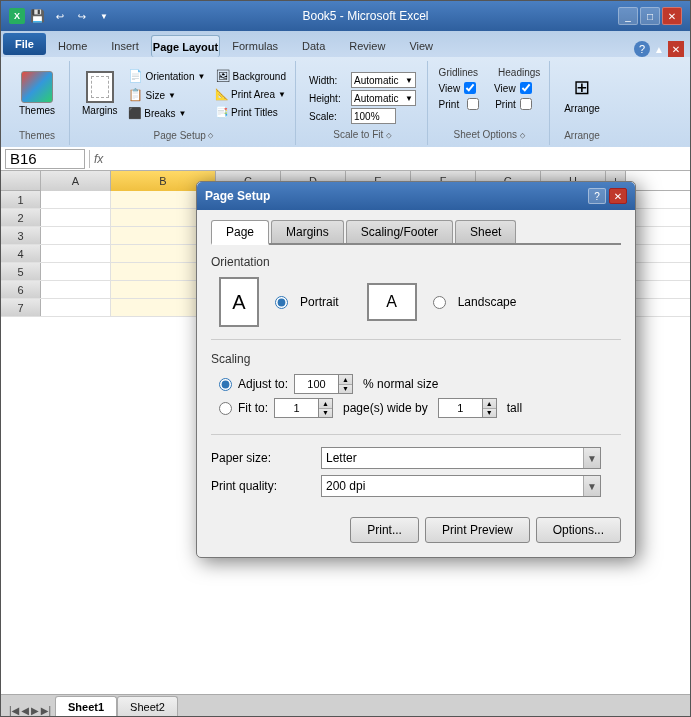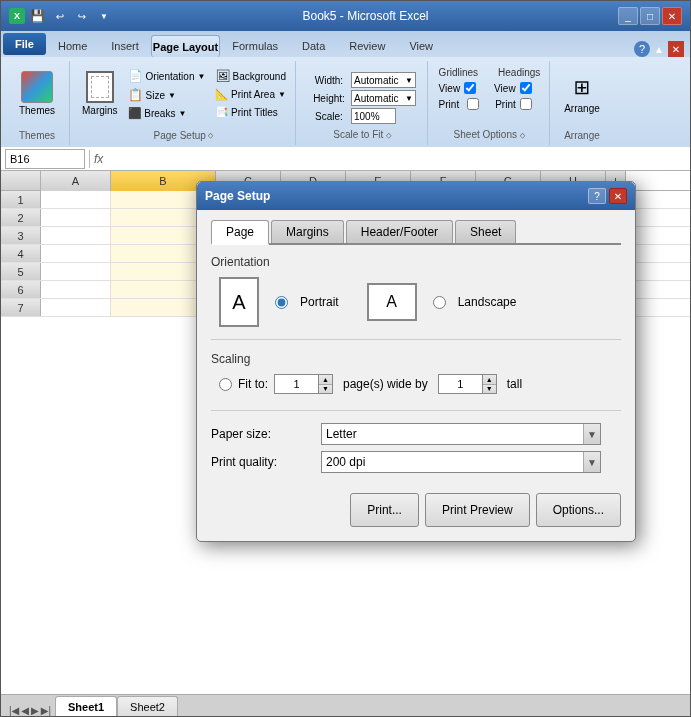--- a/index.html
+++ b/index.html
@@ -115,21 +115,21 @@
       display: flex;
       align-items: center;
       padding: 0 4px;
       gap: 4px;
     }
     .name-box {
       width: 80px;
       height: 20px;
       border: 1px solid #aaa;
       padding: 0 4px;
-      font-size: 11px;
+      font-size: 15px;
       background: white;
     }
     .formula-bar-sep { width: 1px; height: 18px; background: #bbb; }
     .fx-label { font-size: 12px; color: #666; font-style: italic; }
 
     
     .tab-bar {
       height: 22px;
       background: #d0d0d0;
       display: flex;
@@ -293,35 +293,35 @@
     .divider { height: 1px; background: #ccc; margin: 12px 0; }
 
     
     .dialog-footer {
       display: flex;
       justify-content: flex-end;
       gap: 6px;
       margin-top: 16px;
     }
     .dialog-action-btn {
-      height: 34px;
+      height: 26px;
       padding: 0 16px;
       border: 1px solid #888;
       background: linear-gradient(to bottom, #f0f0f0, #d8d8d8);
       cursor: pointer;
       font-size: 12px;
       border-radius: 3px;
     }
     .dialog-action-btn.ok { min-width: 60px; }
     .dialog-action-btn.cancel { min-width: 60px; }
 
     
     .themes-group { min-width: 65px; }
     .page-setup-group { min-width: 160px; }
-    .scale-group { min-width: 110px; text-align: center; }
+    .scale-group { min-width: 110px; }
     .gridlines-group { min-width: 90px; }
     .arrange-group { min-width: 60px; }
 
     .ribbon-border-highlight {
       border: 2px solid #c0392b;
       border-radius: 3px;
       padding: 1px;
     }
     .cb-input { width: 12px; height: 12px; }
     .orient-row { display: flex; align-items: center; gap: 12px; }
@@ -620,21 +620,21 @@
             <div style="width:18px;height:16px;background:rgba(255,255,255,0.2);border:1px solid rgba(255,255,255,0.4);border-radius:2px;color:white;display:flex;align-items:center;justify-content:center;font-size:10px;cursor:pointer;">?</div>
             <div style="width:18px;height:16px;background:#c0392b;border:1px solid #a02020;border-radius:2px;color:white;display:flex;align-items:center;justify-content:center;font-size:10px;cursor:pointer;">✕</div>
           </div>
         </div>
 
         <div style="padding:10px 14px 14px 14px;">
 
           <div style="display:flex;border-bottom:2px solid #888;margin-bottom:10px;">
             <div class="dialog-tab active">Page</div>
             <div class="dialog-tab">Margins</div>
-            <div class="dialog-tab">Header/Footer</div>
+            <div class="dialog-tab">Scaling/Footer</div>
             <div class="dialog-tab">Sheet</div>
           </div>
 
           <div style="margin-bottom:10px;">
             <div class="section-label">Orientation</div>
             <div class="orient-row" style="padding-left:8px;">
 
               <div style="width:40px;height:50px;border:2px solid #888;background:white;display:flex;align-items:center;justify-content:center;font-size:20px;margin-right:4px;">A</div>
               <input type="radio" name="orient" checked="" class="radio-input" style="">
               <span style="font-size:12px;margin-right:16px;">Portrait</span>
@@ -644,20 +644,32 @@
               <span style="font-size:12px;">Landscape</span>
             </div>
           </div>
 
           <div class="divider"></div>
 
           <div style="margin-bottom:16px;">
             <div class="section-label">Scaling</div>
             <div style="padding-left:8px;">
 
+              <div class="scale-row">
+                <input type="radio" name="scale" checked="" class="radio-input" style="">
+                <span style="font-size:12px;">Adjust to:</span>
+                <div class="spin-wrapper">
+                  <input type="text" class="spin-input" value="100" style="">
+                  <div class="spin-arrows">
+                    <div class="spin-arrow">▲</div>
+                    <div class="spin-arrow">▼</div>
+                  </div>
+                </div>
+                <span style="font-size:12px;margin-left:4px;">% normal size</span>
+              </div>
 
               <div class="scale-row">
                 <input type="radio" name="scale" class="radio-input" style="">
                 <span style="font-size:12px;">Fit to:</span>
                 <div class="spin-wrapper">
                   <input type="text" class="spin-input" value="1" style="">
                   <div class="spin-arrows">
                     <div class="spin-arrow">▲</div>
                     <div class="spin-arrow">▼</div>
                   </div>

